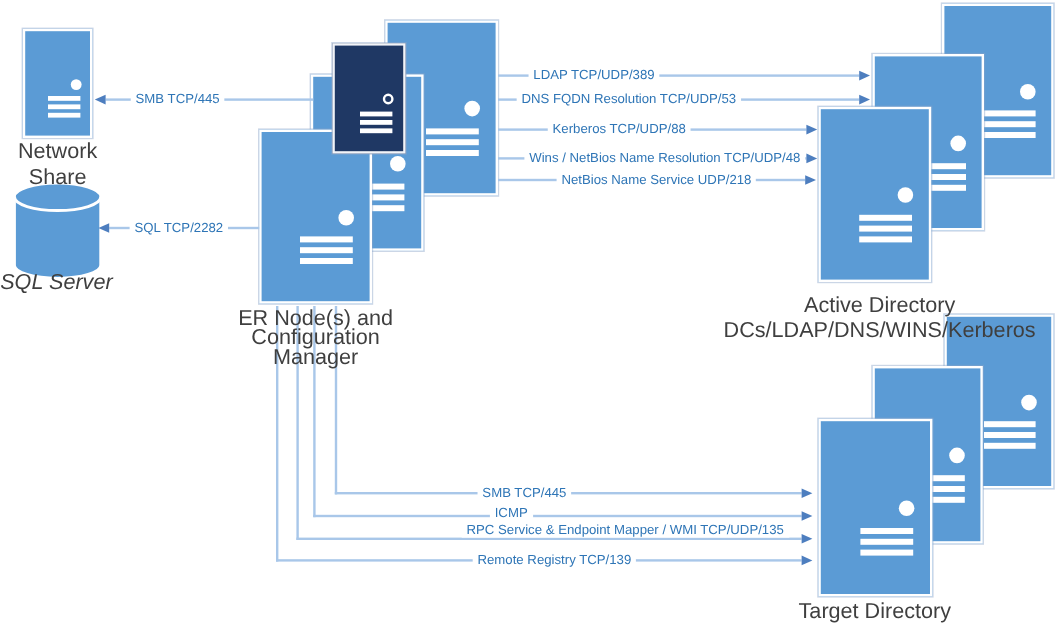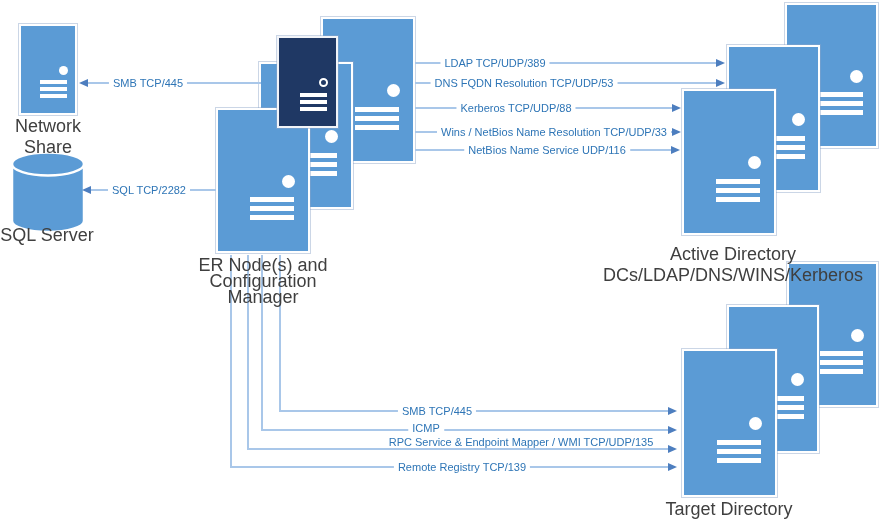--- a/index.html
+++ b/index.html
@@ -52,21 +52,21 @@
         <i></i>
         <i></i>
       </span>
   </div>
   <div class="caption" style="left:0px;top:116px;width:96px;">Network Share</div>
 
   <svg style="left:9px;top:150px;" width="78" height="86" viewBox="0 0 78 86">
     <path d="M3 14 L3 71 A36 11 0 0 0 75 71 L75 14 Z" fill="#5B9BD5" stroke="#fff" stroke-width="2.5"></path>
     <ellipse cx="39" cy="14" rx="36" ry="11.5" fill="#5B9BD5" stroke="#fff" stroke-width="2.5"></ellipse>
   </svg>
-  <div class="caption" style="left:0px;top:225px;width:94px;">SQL Server</div>
+  <div class="caption" style="left:0px;top:225px;width:94px;font-style:italic;">SQL Server</div>
 
   <div class="server" style="left:321px;top:17px;width:94px;height:146px;">
     <span class="dot"></span>
     <span class="bars">
         <i></i>
         <i></i>
         <i></i>
       </span>
   </div>
   <div class="server" style="left:259px;top:62px;width:94px;height:147px;">
@@ -165,25 +165,25 @@
   <div class="hline" style="left:415px;top:82px;width:301px;"></div>
   <div class="ah-r" style="left:716px;top:79px;"></div>
   <span class="conn-label" style="left:524px;top:83px;">DNS FQDN Resolution TCP/UDP/53</span>
 
   <div class="hline" style="left:415px;top:107px;width:257px;"></div>
   <div class="ah-r" style="left:672px;top:104px;"></div>
   <span class="conn-label" style="left:516px;top:108px;">Kerberos TCP/UDP/88</span>
 
   <div class="hline" style="left:415px;top:131px;width:257px;"></div>
   <div class="ah-r" style="left:672px;top:128px;"></div>
-  <span class="conn-label" style="left:554px;top:132px;">Wins / NetBios Name Resolution  TCP/UDP/33</span>
+  <span class="conn-label" style="left:554px;top:132px;">Wins / NetBios Name Resolution  TCP/UDP/48</span>
 
   <div class="hline" style="left:415px;top:149px;width:256px;"></div>
   <div class="ah-r" style="left:671px;top:146px;"></div>
-  <span class="conn-label" style="left:547px;top:150px;">NetBios Name Service  UDP/116</span>
+  <span class="conn-label" style="left:547px;top:150px;">NetBios Name Service  UDP/218</span>
 
   <div class="vline" style="left:279px;top:255px;height:157px;"></div>
   <div class="hline" style="left:279px;top:410px;width:389px;"></div>
   <div class="ah-r" style="left:668px;top:407px;"></div>
   <span class="conn-label" style="left:437px;top:411px;">SMB TCP/445</span>
 
   <div class="vline" style="left:261px;top:255px;height:176px;"></div>
   <div class="hline" style="left:261px;top:429px;width:407px;"></div>
   <div class="ah-r" style="left:668px;top:426px;"></div>
   <span class="conn-label" style="left:521px;top:442px;">RPC Service &amp; Endpoint Mapper  / WMI TCP/UDP/135</span>

